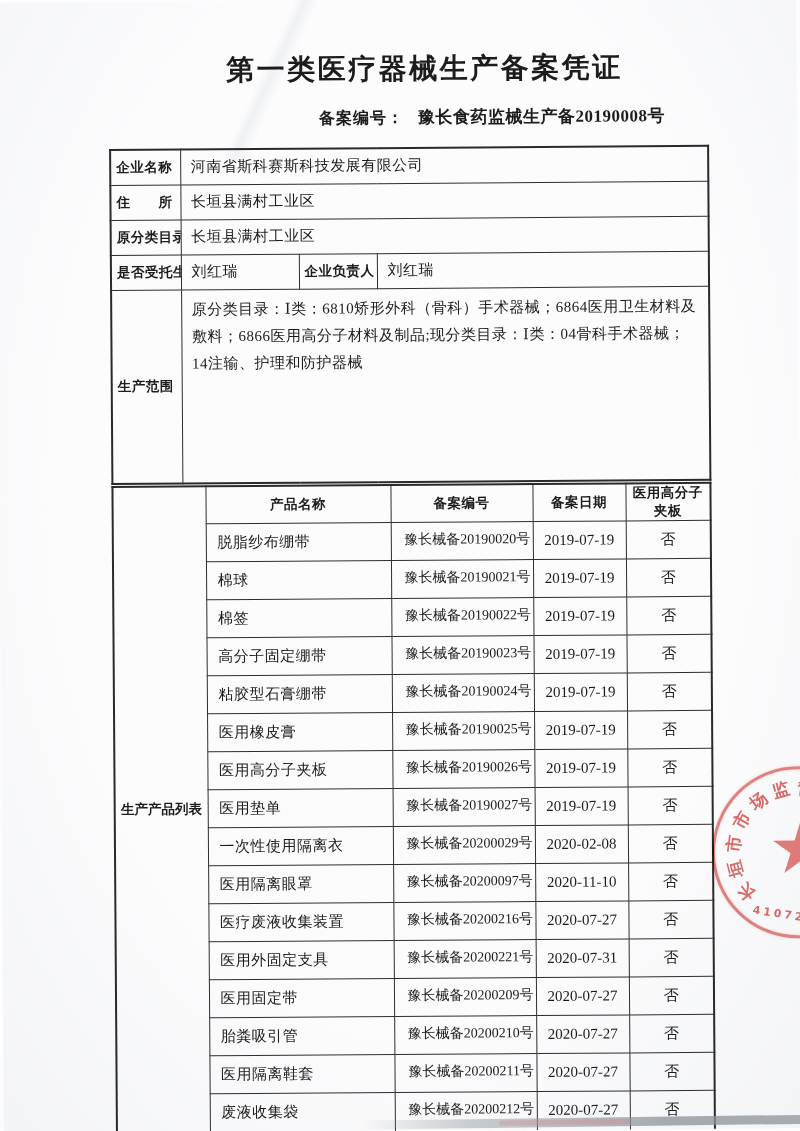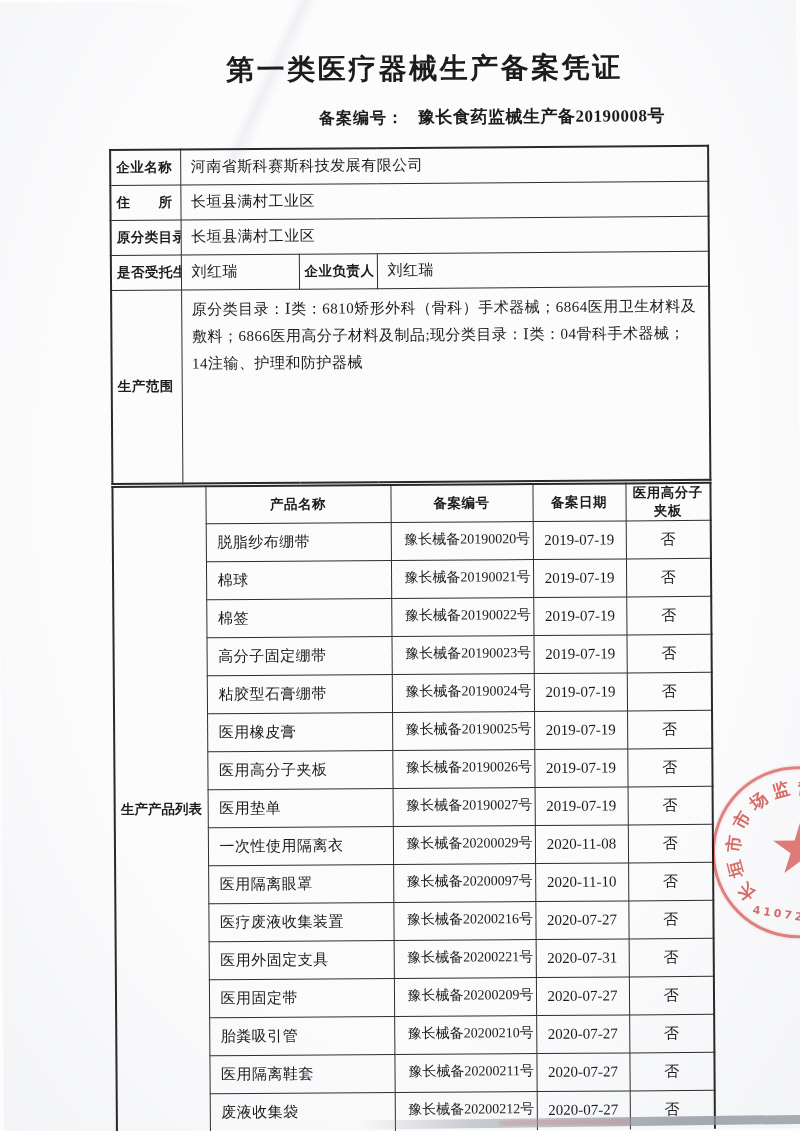--- a/index.html
+++ b/index.html
@@ -213,21 +213,21 @@
     <tr>
       <td class="c-name">医用垫单</td>
       <td class="c-no">豫长械备20190027号</td>
       <td class="c-date">2019-07-19</td>
       <td class="c-del">否</td>
     </tr>
 
     <tr>
       <td class="c-name">一次性使用隔离衣</td>
       <td class="c-no">豫长械备20200029号</td>
-      <td class="c-date">2020-11-08</td>
+      <td class="c-date">2020-02-08</td>
       <td class="c-del">否</td>
     </tr>
 
     <tr>
       <td class="c-name">医用隔离眼罩</td>
       <td class="c-no">豫长械备20200097号</td>
       <td class="c-date">2020-11-10</td>
       <td class="c-del">否</td>
     </tr>
 

